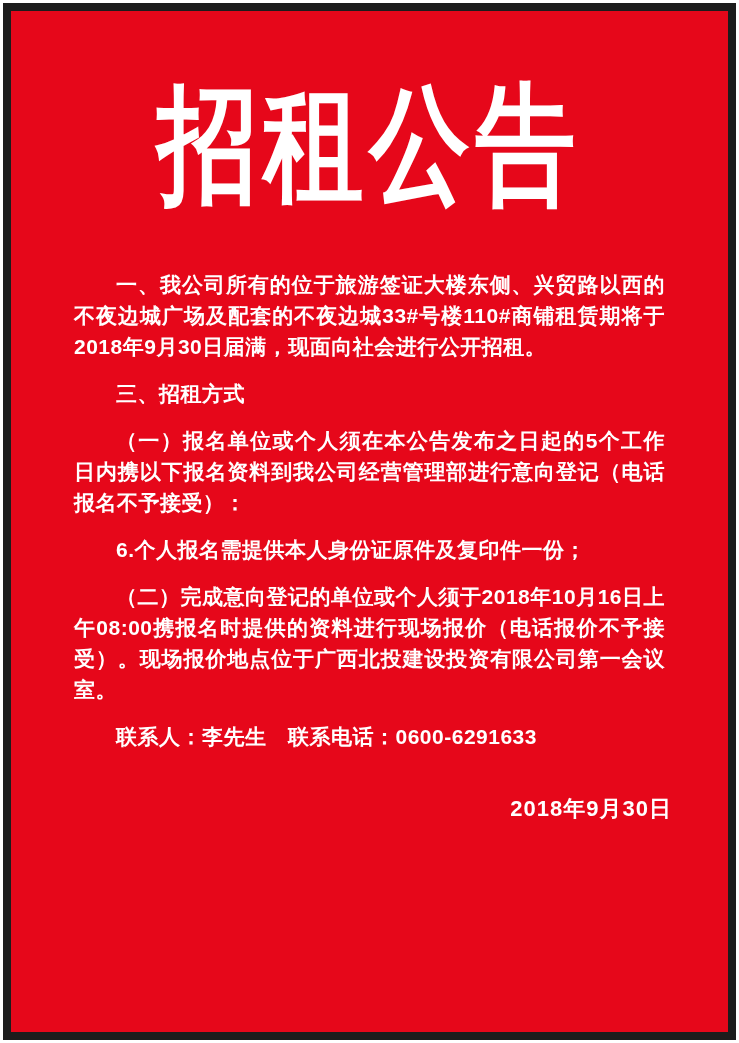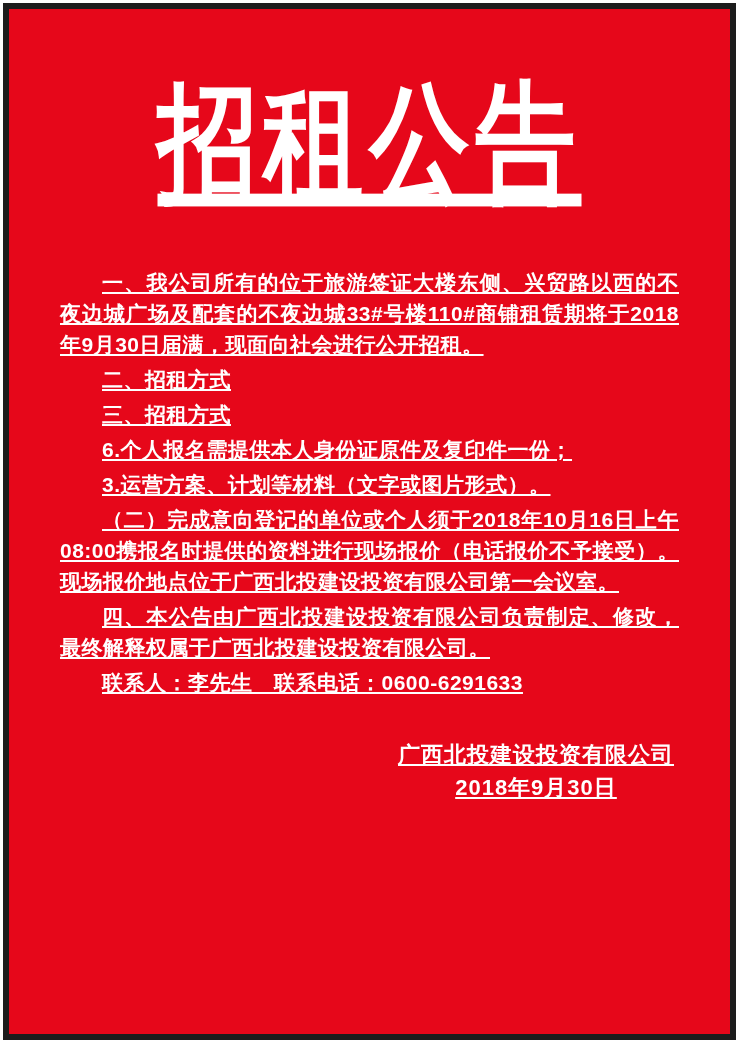--- a/index.html
+++ b/index.html
@@ -11,26 +11,25 @@
     width: 739px;
     height: 1043px;
     box-sizing: border-box;
     background: #ffffff;
     padding: 3px;
   }
   .page {
     width: 100%;
     height: 100%;
     box-sizing: border-box;
-    border: 6px solid #14532d;
+    border: 8px solid #14532d;
     background: #E6071A;
     color: #ffffff;
     overflow: hidden;
     font-family: "Liberation Sans", "DejaVu Sans", sans-serif;
-    text-decoration: underline;
   }
   .title {
     margin-top: 72px;
     text-align: center;
     font-family: "Liberation Serif", "DejaVu Serif", serif;
     font-weight: bold;
     font-size: 100px;
     line-height: 1;
     letter-spacing: 6px;
     transform: scaleY(1.28);
@@ -40,21 +39,21 @@
   .body {
     margin-top: 86px;
     padding: 0 47px;
     font-size: 21px;
     line-height: 31px;
     font-weight: bold;
     letter-spacing: 0.5px;
     text-align: justify;
   }
   .body p {
-    margin: 4px;
+    margin: 16px;
     text-indent: 2em;
   }
   .signature {
     margin-top: 40px;
     margin-right: 56px;
     display: flex;
     flex-direction: column;
     align-items: flex-end;
   }
   .signature .sig-inner {
@@ -68,30 +67,27 @@
 </head>
 <body>
 
 <div class="frame">
   <div class="page" style="background: rgb(230, 7, 26); color: rgb(255, 255, 255); border-color: rgb(28, 28, 28);">
 
     <div class="title">招租公告</div>
 
     <div class="body">
       <p>一、我公司所有的位于旅游签证大楼东侧、兴贸路以西的不夜边城广场及配套的不夜边城33#号楼110#商铺租赁期将于2018年9月30日届满，现面向社会进行公开招租。</p>
-      <p>二、招租方式</p>
       <p>三、招租方式</p>
+      <p>（一）报名单位或个人须在本公告发布之日起的5个工作日内携以下报名资料到我公司经营管理部进行意向登记（电话报名不予接受）：</p>
       <p>6.个人报名需提供本人身份证原件及复印件一份；</p>
-      <p>3.运营方案、计划等材料（文字或图片形式）。</p>
       <p>（二）完成意向登记的单位或个人须于2018年10月16日上午08:00携报名时提供的资料进行现场报价（电话报价不予接受）。现场报价地点位于广西北投建设投资有限公司第一会议室。</p>
-      <p>四、本公告由广西北投建设投资有限公司负责制定、修改，最终解释权属于广西北投建设投资有限公司。</p>
       <p>联系人：李先生　联系电话：0600-6291633</p>
     </div>
 
     <div class="signature">
       <div class="sig-inner">
-        <div>广西北投建设投资有限公司</div>
         <div>2018年9月30日</div>
       </div>
     </div>
 
   </div>
 </div>
 
 </body></html>

